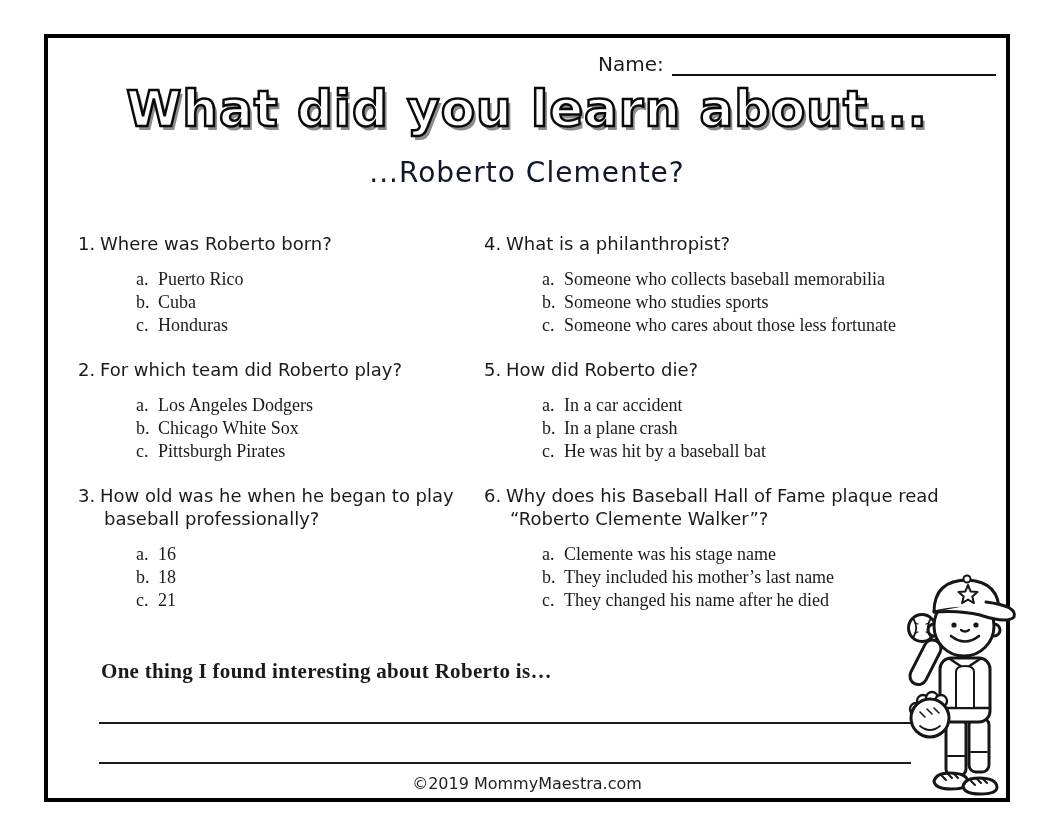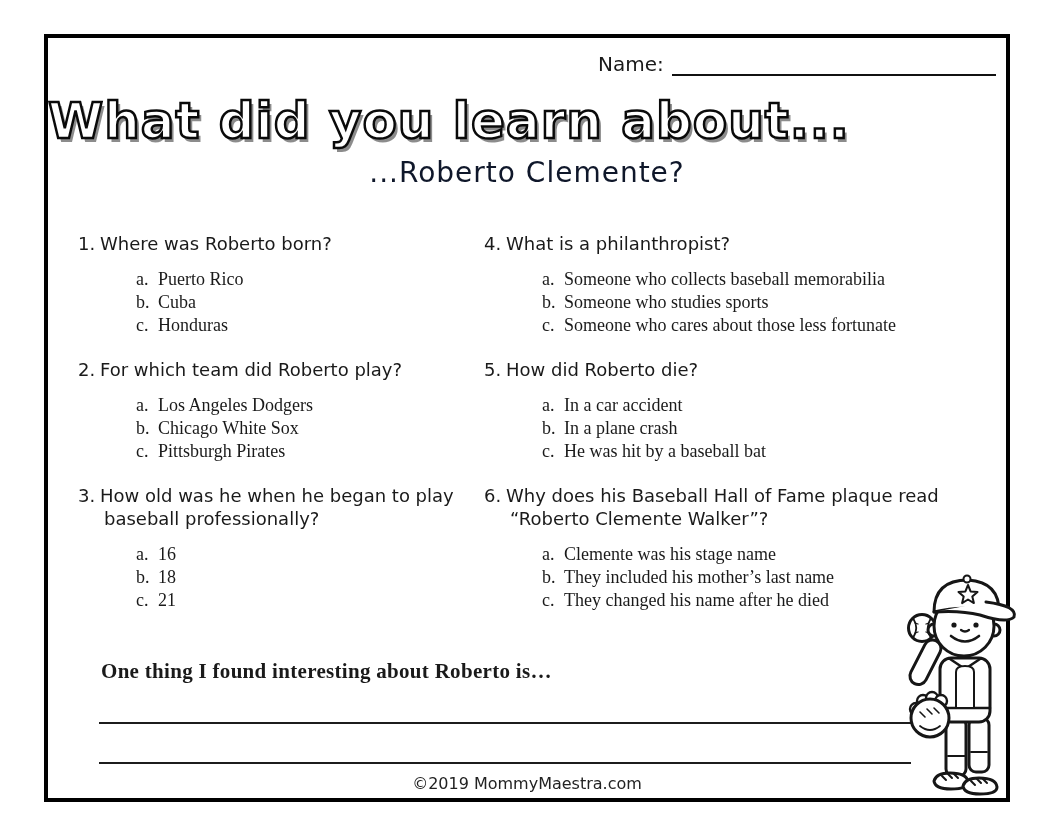--- a/index.html
+++ b/index.html
@@ -41,22 +41,22 @@
   .name-row .write-line {
     flex: 1;
     height: 24px;
     border-bottom: 2px solid #111;
   }
   
   .bubble-title {
     position: absolute;
     left: 0;
     right: 0;
-    top: 54px;
-    text-align: left;
+    top: 42px;
+    text-align: center;
     font-size: 50px;
     font-weight: 800;
     letter-spacing: 1px;
     color: #ffffff;
     -webkit-text-stroke: 2.5px #0a0a0a;
     text-shadow: 3px 4px 0 rgba(0,0,0,0.45);
     white-space: nowrap;
   }
   .subtitle {
     position: absolute;

